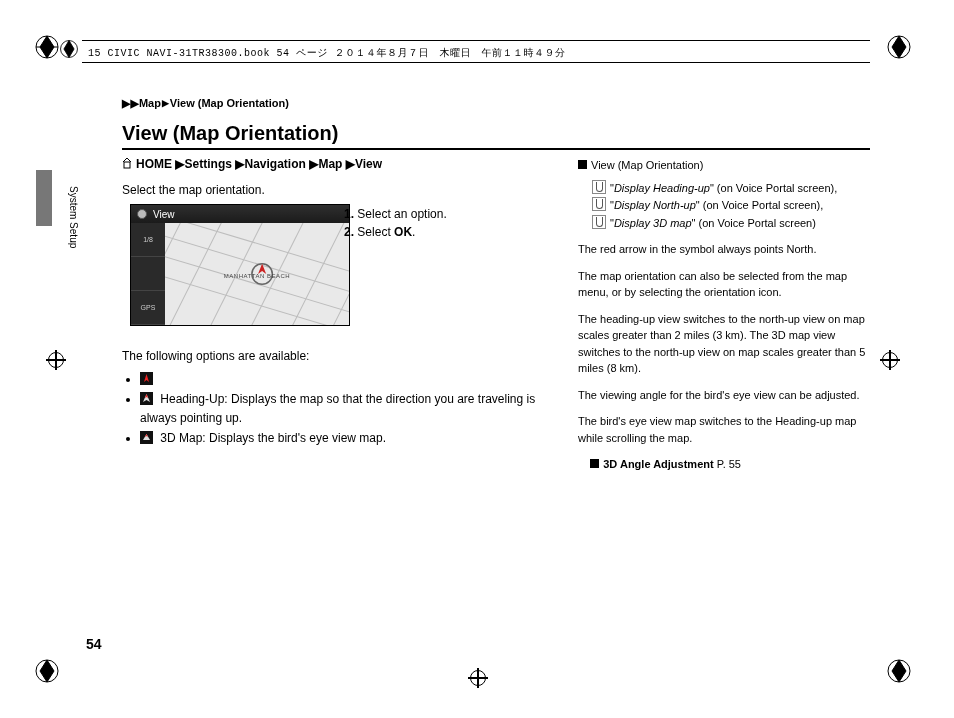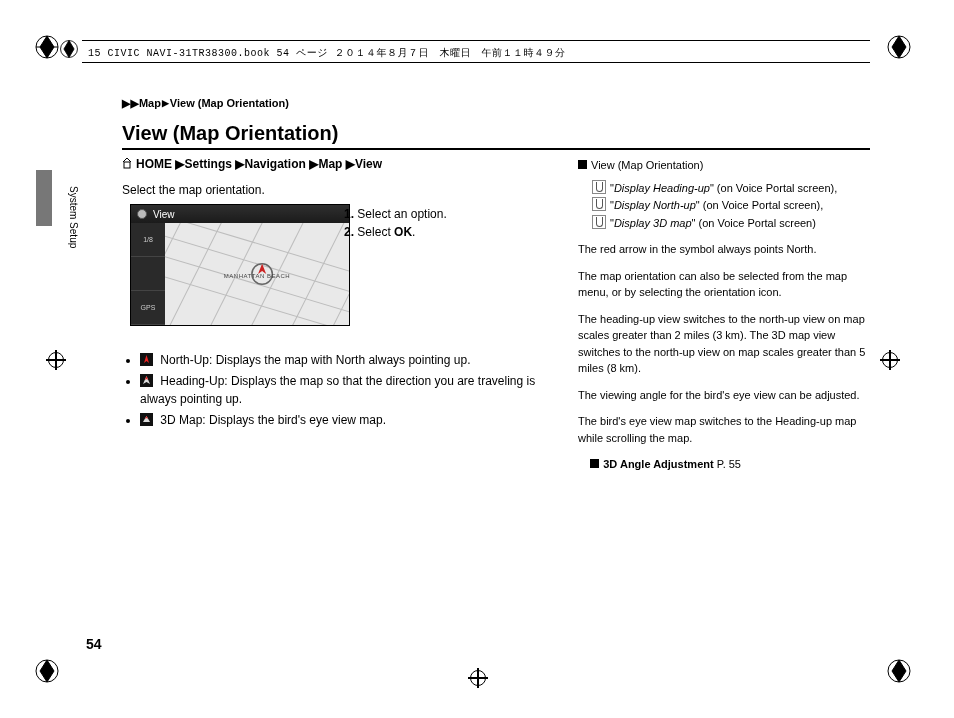--- a/index.html
+++ b/index.html
@@ -180,25 +180,26 @@
       </div>
     </div>
   </div>
 
   <div class="steps">
     <div><b>1.</b> <span>Select an option.</span></div>
     <div><b>2.</b> <span>Select </span><b>OK</b><span>.</span></div>
   </div>
 
   <div class="following">
+    <div>The following options are available:</div>
     <ul>
       <li>
         <span class="mini-icon"><svg width="11" height="11" viewBox="0 0 11 11">
               <path d="M5.5 1 L8 9 L5.5 7 L3 9 Z" fill="#e22"></path>
-            </svg></span><span> North-Up: Displays the map with North always pointing up.</span>
+            </svg></span>
       </li>
       <li>
         <span class="mini-icon"><svg width="11" height="11" viewBox="0 0 11 11">
               <path d="M5.5 1 L9 9 L5.5 7 L2 9 Z" fill="#ddd"></path>
               <path d="M5.5 1 L7 5 L5.5 4 L4 5 Z" fill="#e22"></path>
             </svg></span><span> Heading-Up: Displays the map so that the direction you are traveling is always pointing up.</span>
       </li>
       <li>
         <span class="mini-icon"><svg width="11" height="11" viewBox="0 0 11 11">
               <path d="M2 8 L5.5 2 L9 8 Z" fill="#ddd"></path>

